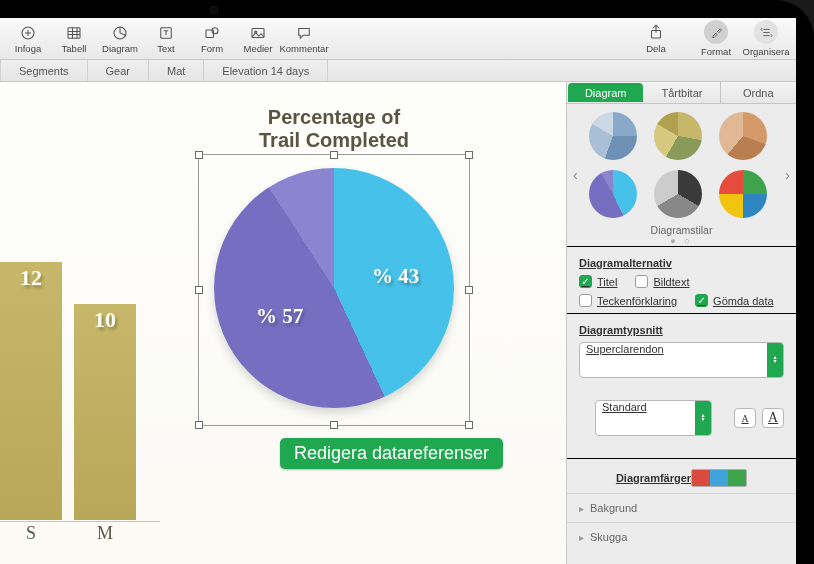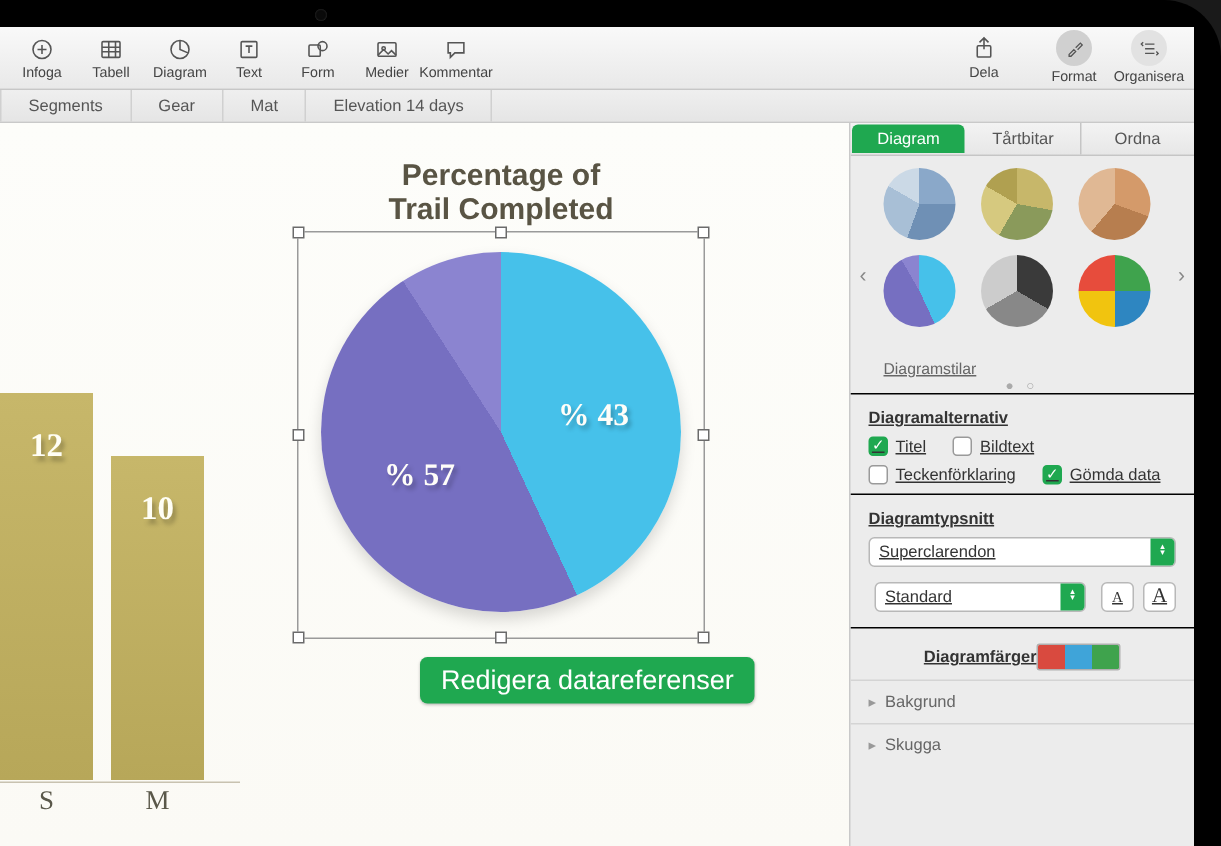--- a/index.html
+++ b/index.html
@@ -26,21 +26,21 @@
   .sheet-tab { padding: 0 18px; height:100%; display:flex; align-items:center; border-right:1px solid #d0d0d0; }
   .sheet-tab:first-child { border-left:1px solid #d0d0d0; }
 
   
   .main { position:absolute; top:64px; bottom:0; left:0; right:230px; background:#fff; }
   .canvas { position:relative; width:100%; height:100%; background:linear-gradient(#fdfdfa,#fbfaf5); }
 
   
   .bar-chart { position:absolute; left:0; bottom:22px; width:160px; height:320px; }
   .bar { position:absolute; bottom:22px; width:62px; background:linear-gradient(#c7b76a,#b7a759); }
-  .bar .val { position:absolute; top:22px; left:50%; transform:translateX(-50%); font: 700 22px "Georgia", serif; color:#fffef5; text-shadow: 2px 3px 3px rgba(0,0,0,0.25); }
+  .bar .val { position:absolute; top:3px; left:50%; transform:translateX(-50%); font: 700 22px "Georgia", serif; color:#fffef5; text-shadow: 2px 3px 3px rgba(0,0,0,0.25); }
   .bar-label { position:absolute; bottom:-2px; font: 500 18px "Georgia", serif; color:#5a584a; width:62px; text-align:center; }
   .baseline { position:absolute; bottom:20px; left:0; right:0; height:1px; background:#c8c2b0; }
 
   
   .pie-box { position:absolute; left:200px; top:24px; width:268px; }
   .pie-title { text-align:center; font: 700 20px Georgia, "Times New Roman", serif; color:#595444; line-height:1.15; margin-bottom:10px; }
   .sel-rect { position:absolute; left:198px; top:72px; width:272px; height:272px; border:1px solid #9a9a9a; }
   .handle { position:absolute; width:8px; height:8px; background:#fff; border:1px solid #6b6b6b; }
   .handle.tl{top:-4px;left:-4px}.handle.tr{top:-4px;right:-4px}.handle.bl{bottom:-4px;left:-4px}.handle.br{bottom:-4px;right:-4px}
   .handle.tm{top:-4px;left:50%;margin-left:-4px}.handle.bm{bottom:-4px;left:50%;margin-left:-4px}
@@ -54,37 +54,37 @@
   .insp-tabs { display:flex; height:22px; background:linear-gradient(#f3f3f3,#e7e7e7); border-bottom:1px solid #c5c5c5; }
   .insp-tab { flex:1; display:flex; align-items:center; justify-content:center; font-size:11px; color:#555; border-right:1px solid #c5c5c5; }
   .insp-tab:last-child{border-right:none;}
   .insp-tab.active { background:#1fa850; color:#fff; border-radius:4px 4px 0 0; margin:1px; border:none;}
 
   .style-carousel { position:relative; padding:8px 22px 0; }
   .style-grid { display:grid; grid-template-columns:repeat(3,1fr); gap:10px; }
   .style-swatch { width:48px; height:48px; border-radius:50%; }
   .car-arrow { position:absolute; top:50%; transform:translateY(-50%); color:#888; font-size:14px; padding:4px; }
   .car-arrow.left{left:2px}.car-arrow.right{right:2px}
-  .style-caption { text-align:left; font-size:10.5px; color:#666; margin-top:22px;text-decoration:underline; }
+  .style-caption { text-align:center; font-size:10.5px; color:#666; margin-top:6px; }
   .dots { text-align:center; color:#aaa; font-size:9px; letter-spacing:3px; }
 
   .section { padding:10px 12px 6px; border-top:1px solid #000000;text-decoration:underline; }
   .section-title { font-weight:600; margin-bottom:6px; }
   .check-row { display:flex; flex-wrap:wrap; gap:6px 18px; }
   .check { display:flex; align-items:center; gap:5px; font-size:11px; color:#333; }
   .cb { width:13px; height:13px; border:1px solid #9a9a9a; border-radius:3px; background:#fff; display:flex; align-items:center; justify-content:center; }
   .cb.checked { background:#1fa850; border-color:#1fa850;}
   .cb.checked::after{content:"✓"; color:#fff; font-size:10px; line-height:1;}
 
-  .select { display:flex; align-items:center; height:20px; background:#fff; border:1px solid #b8b8b8; border-radius:4px; padding:0 4px 0 6px; font-size:11px; margin-bottom:6px; position:relative; }
+  .select { display:flex; align-items:flex-start; height:36px; background:#fff; border:1px solid #b8b8b8; border-radius:4px; padding:0 4px 0 6px; font-size:11px; margin-bottom:6px; position:relative; }
   .select .sel-handle { position:absolute; right:0; width:16px; height:100%; background:#1fa850; border-radius:0 3px 3px 0; display:flex; flex-direction:column; align-items:center; justify-content:center; }
   .select .sel-handle::before{content:"▴"; color:#fff; font-size:6px; line-height:0.6;}
   .select .sel-handle::after{content:"▾"; color:#fff; font-size:6px; line-height:0.6;}
   .font-size-row { display:flex; gap:6px; align-items:center; }
-  .font-size-row .select { flex:1; margin:4px;}
+  .font-size-row .select { flex:1; margin:16px;}
   .size-btn { width:22px; height:20px; border:1px solid #b8b8b8; border-radius:4px; background:#fff; display:flex; align-items:center; justify-content:center; font-family:Georgia,serif; }
 
   .color-swatches { width:56px; height:18px; display:flex; border:1px solid #b0b0b0; border-radius:2px; overflow:hidden;}
   .color-swatches span{flex:1;}
 
   .disc-row { display:flex; align-items:center; gap:6px; padding:8px 12px; border-top:1px solid #d4d4d4; color:#666; }
   .disc-row::before{content:"▸"; color:#999; font-size:10px;}
 </style>
 </head>
 <body>

